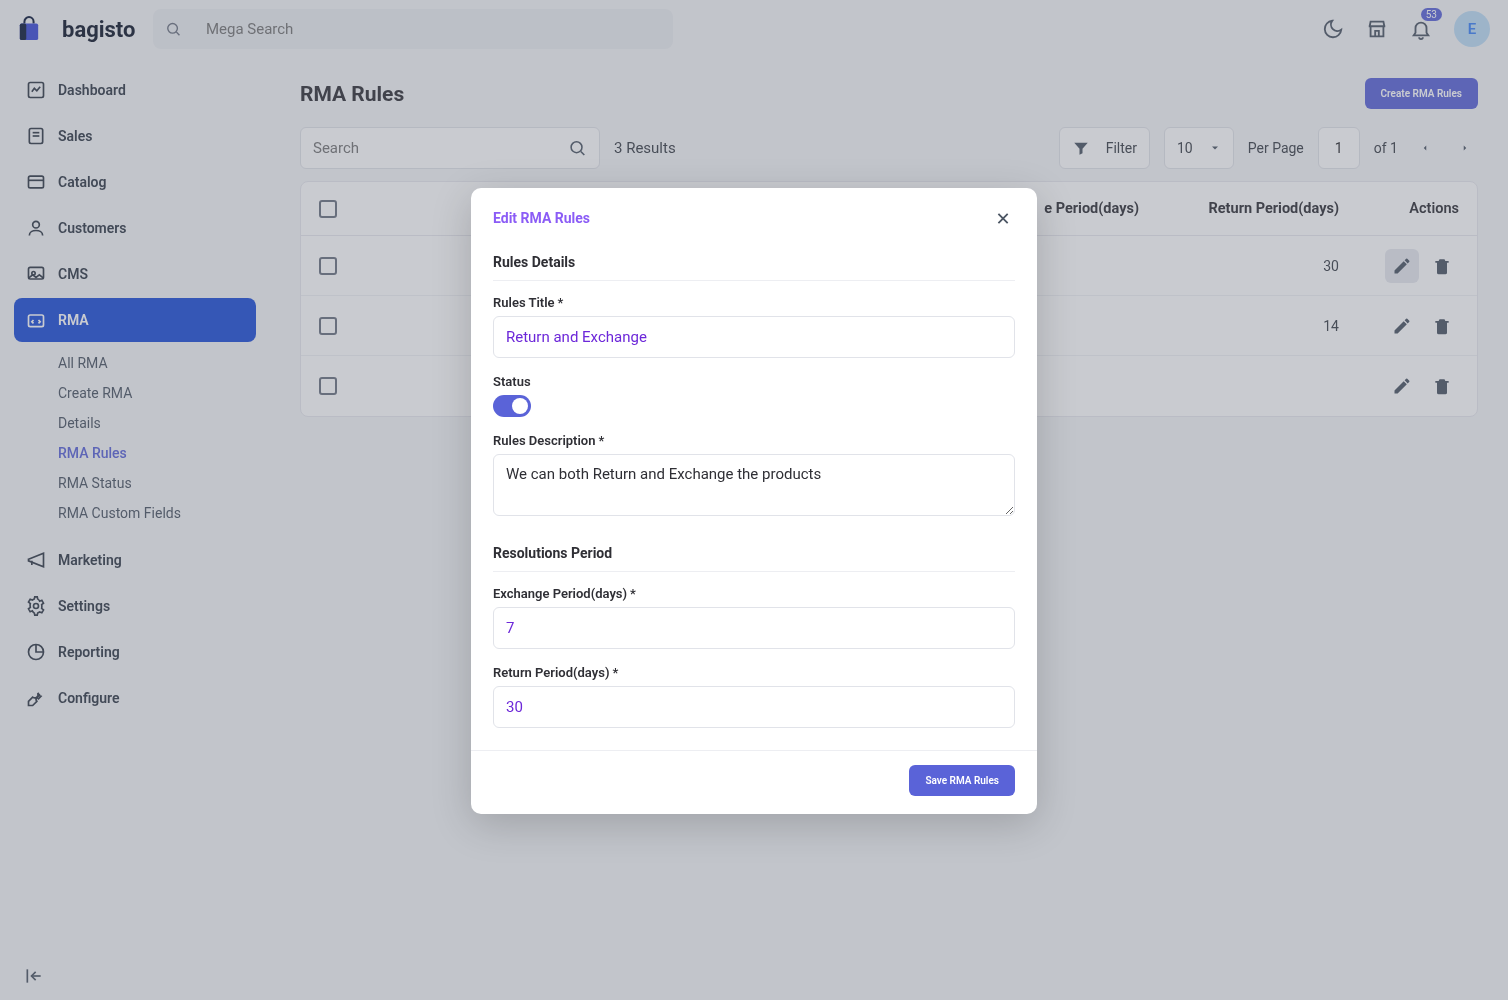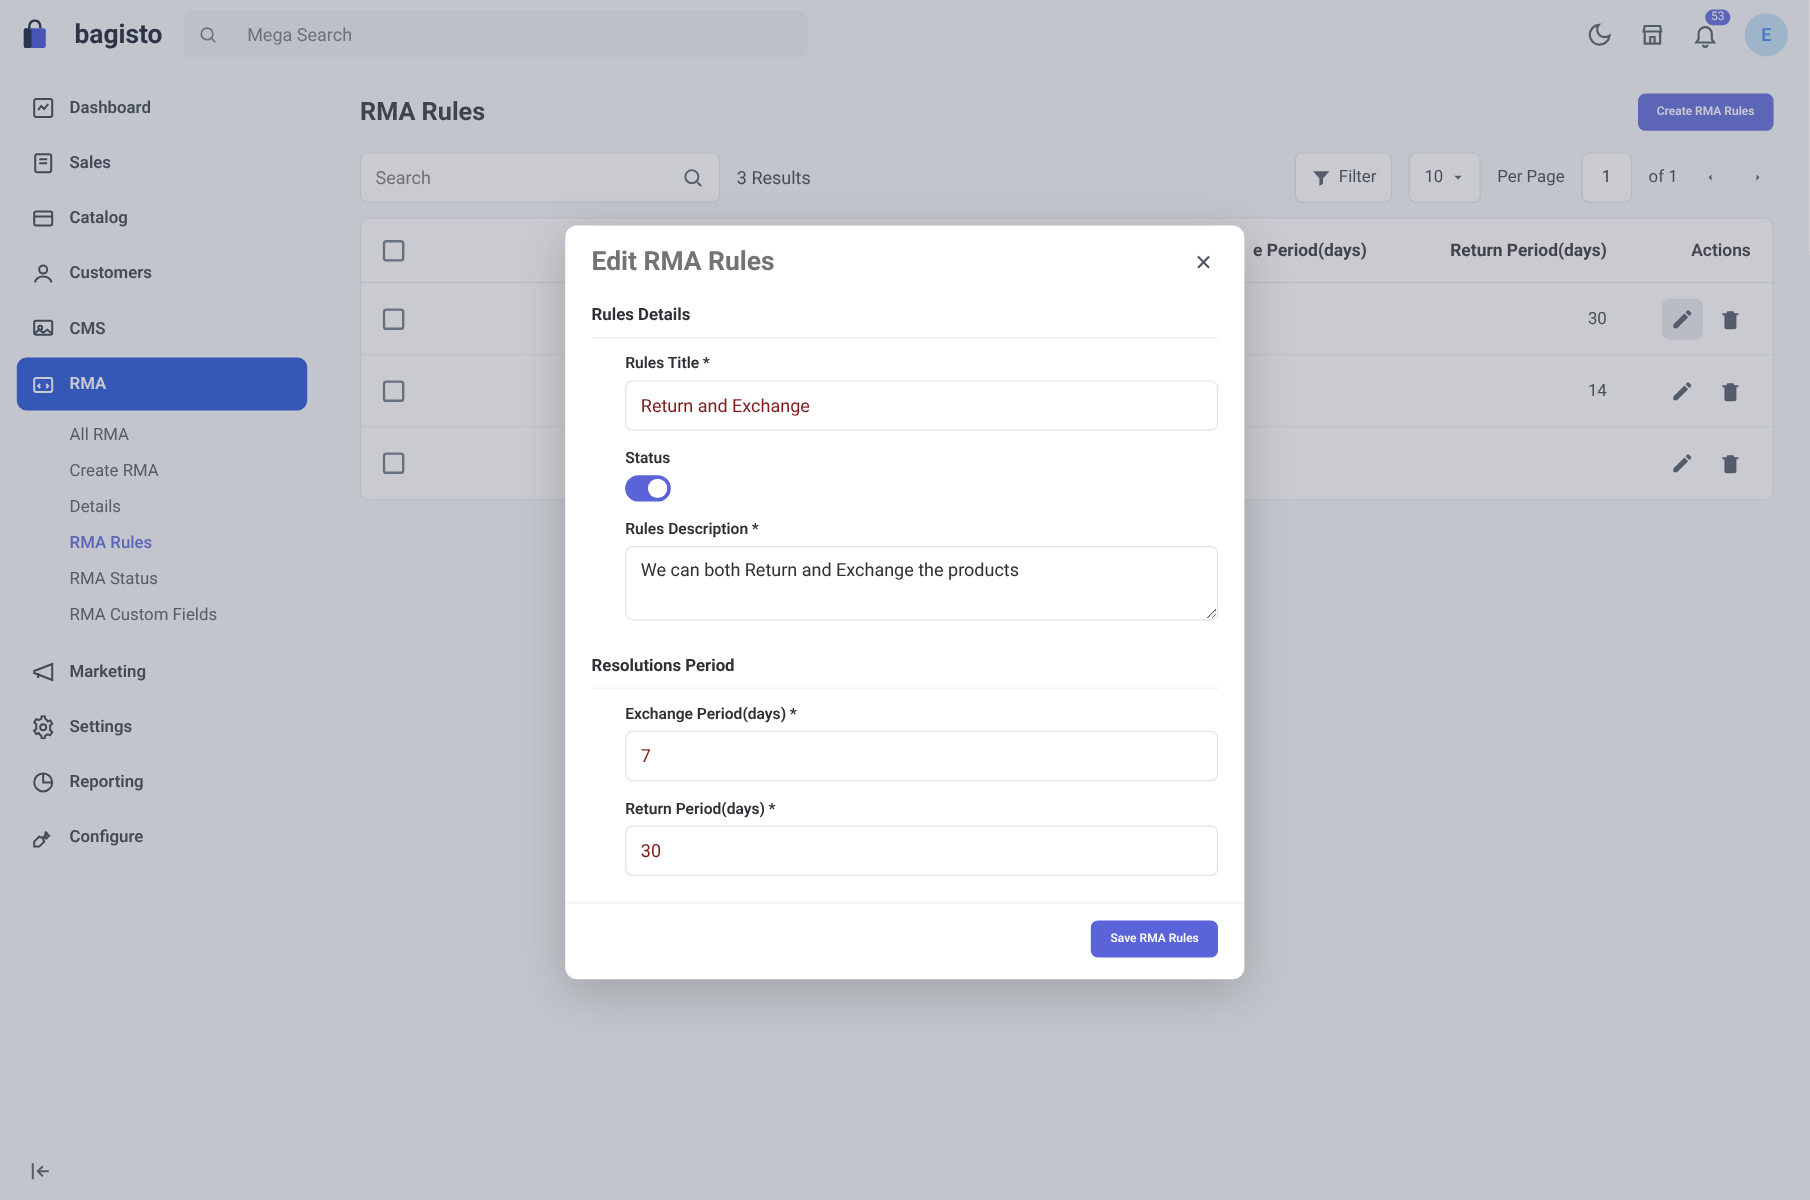--- a/index.html
+++ b/index.html
@@ -32,21 +32,21 @@
   .main { flex:1; padding:20px 30px; position:relative; overflow:auto; }
   .page-head { display:flex; align-items:center; justify-content:space-between; margin-bottom:18px; }
   .page-title { font-size:21px; font-weight:700; color:#2f2f35; }
   .btn-primary { background:#5a63d8; color:#fff; border:none; padding:10px 16px; border-radius:6px; font-weight:600; font-size:10px; cursor:pointer; }
   
   .toolbar { display:flex; align-items:center; gap:14px; margin-bottom:12px; }
   .tool-search { width:300px; height:42px; border:1px solid #e1e3e9; border-radius:6px; background:#fff; display:flex; align-items:center; padding:0 12px; color:#6b7280; justify-content:space-between; }
   .tool-search input { border:none; outline:none; font-size:15px; color:#374151; width:100%; background:transparent; }
   .results-text { color:#3a3f47; font-size:15px; }
   .tool-spacer { flex:1; }
-  .tool-box { height:42px; border:1px solid #e1e3e9; border-radius:6px; background:#fff; display:flex; align-items:center; padding:0 12px; color:#3a3f47; gap:6px; cursor:pointer; }
+  .tool-box { height:42px; border:1px solid #e1e3e9; border-radius:6px; background:#fff; display:flex; align-items:center; padding:0 12px; color:#3a3f47; gap:16px; cursor:pointer; }
   .perpage-label { color:#3a3f47; }
   .page-box { width:42px; height:42px; border:1px solid #e1e3e9; border-radius:6px; background:#fff; display:flex; align-items:center; justify-content:center; }
   .of-text { color:#3a3f47; }
   .nav-arrow { width:26px; height:42px; display:flex; align-items:center; justify-content:center; color:#4b5563; cursor:pointer; }
   
   .table { border:1px solid #e8e9ee; border-radius:8px; background:#fff; overflow:hidden; }
   .thead, .trow { display:grid; grid-template-columns:70px 1fr 220px 200px 120px; align-items:center; }
   .thead { height:54px; padding:0 18px; color:#2f2f35; font-weight:700; font-size:14.5px; border-bottom:1px solid #e8e9ee; }
   .thead .th-exchange, .thead .th-return { text-align:right; }
   .thead .th-actions { text-align:right; font-weight:600; }
@@ -54,29 +54,29 @@
   .trow:last-child { border-bottom:none; }
   .trow .td-return { text-align:right; color:#3a3f47; }
   .trow .td-actions { display:flex; justify-content:flex-end; gap:6px; }
   .act-btn { width:34px; height:34px; display:flex; align-items:center; justify-content:center; border-radius:6px; color:#4b5563; cursor:pointer; }
   .act-btn.hl { background:#e6e8ef; }
   .chk { width:18px; height:18px; border:2px solid #6b7280; border-radius:3px; }
   
   .overlay { position:absolute; inset:0; background:rgba(100,105,120,0.35); display:flex; align-items:flex-start; justify-content:center; padding-top:188px; }
   .modal { width:566px; background:#fff; border-radius:10px; box-shadow:0 10px 40px rgba(0,0,0,0.18); overflow:hidden; }
   .modal-head { display:flex; align-items:center; justify-content:space-between; padding:18px 22px 10px 22px; }
-  .modal-title { font-size:22px; font-weight:700; color:#737373; }
+  .modal-title { font-size:14px; font-weight:700; color:#8b5cf6; }
   .modal-close { width:24px; height:24px; display:flex; align-items:center; justify-content:center; cursor:pointer; color:#4b5563; font-size:18px; }
   .modal-body { padding:4px 22px 18px 22px; }
   .section-title { font-size:14px; font-weight:700; color:#2f2f35; padding:10px 0 10px 0; border-bottom:1px solid #edeef2; margin-bottom:14px; }
   .form-label { font-size:13px; font-weight:600; color:#2f2f35; margin-bottom:6px; display:block; }
   .form-label .req { color:#2f2f35; margin-left:3px; }
-  .form-input { width:100%; height:42px; border:1px solid #e1e3e9; border-radius:6px; padding:0 12px; font-size:15px; color:#7f1d1d; outline:none; }
+  .form-input { width:100%; height:42px; border:1px solid #e1e3e9; border-radius:6px; padding:0 12px; font-size:15px; color:#6d28d9; outline:none; }
   .form-textarea { width:100%; min-height:62px; border:1px solid #e1e3e9; border-radius:6px; padding:10px 12px; font-size:15px; color:#2f2f35; outline:none; resize:vertical; }
-  .form-row { margin-bottom:16px;margin-left:28px; }
+  .form-row { margin-bottom:16px; }
   .toggle { width:38px; height:22px; border-radius:12px; background:#5a63d8; position:relative; cursor:pointer; }
   .toggle .knob { position:absolute; width:16px; height:16px; background:#fff; border-radius:50%; top:3px; right:3px; }
   .modal-foot { padding:14px 22px 18px 22px; border-top:1px solid #edeef2; display:flex; justify-content:flex-end; }
   svg { display:block; }
 </style>
 </head>
 <body>
 
 <div class="app">
 

